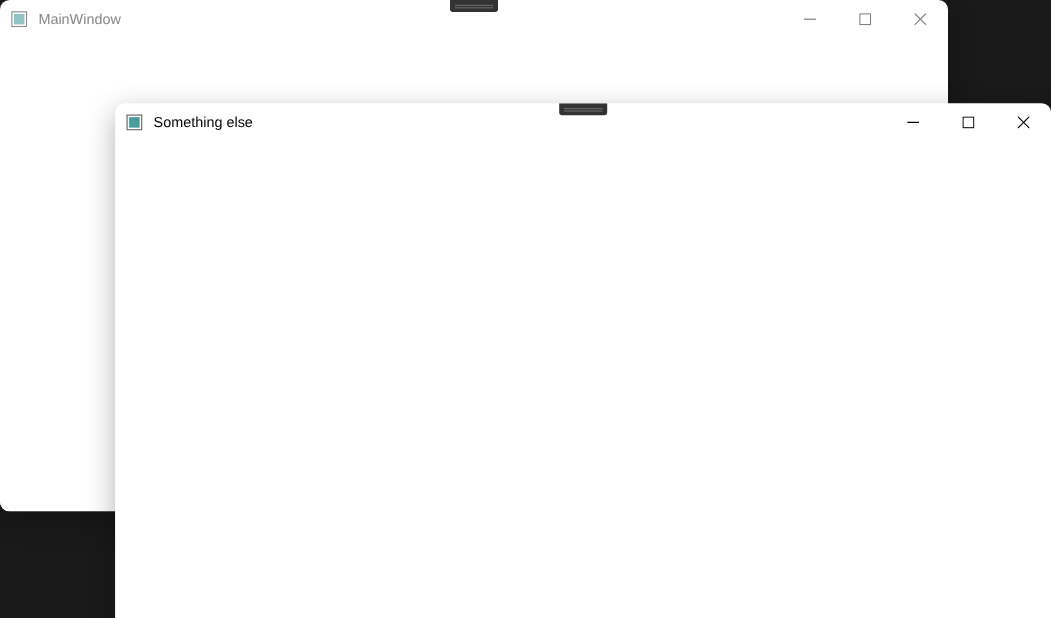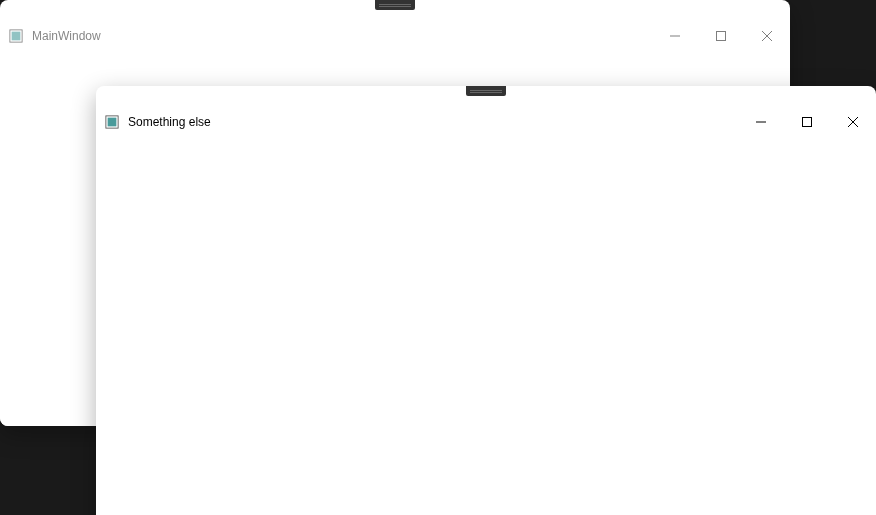--- a/index.html
+++ b/index.html
@@ -25,21 +25,20 @@
     .window.inactive {
       background: #ffffff;
     }
     .titlebar {
       height: 32px;
       display: flex;
       align-items: center;
       justify-content: space-between;
       padding-left: 8px;
       position: relative;
-      margin-top: 20px;
     }
     .titlebar-left {
       display: flex;
       align-items: center;
       gap: 8px;
     }
     .window-icon {
       width: 16px;
       height: 16px;
       display: flex;

